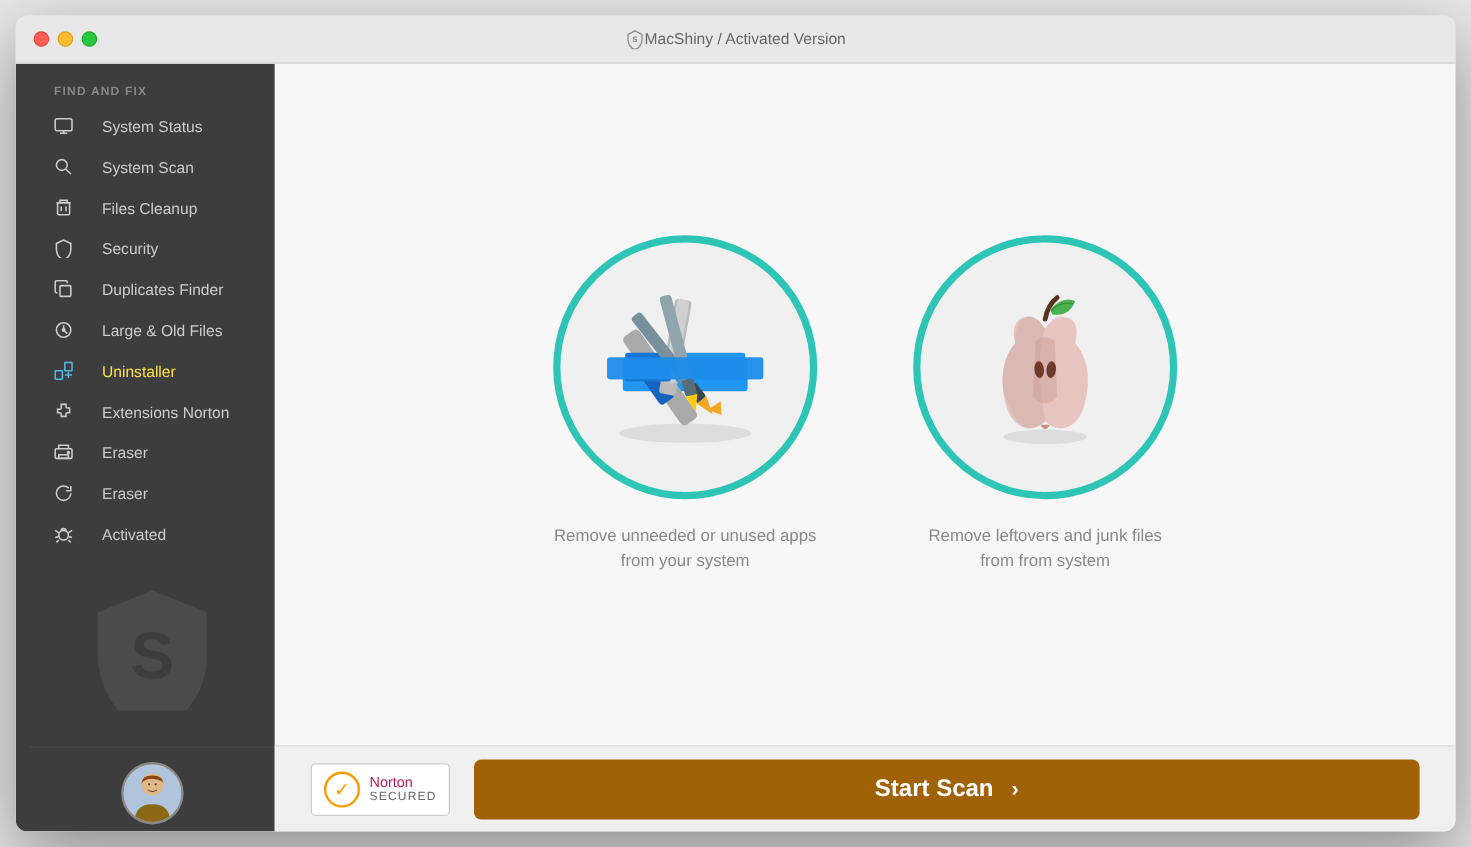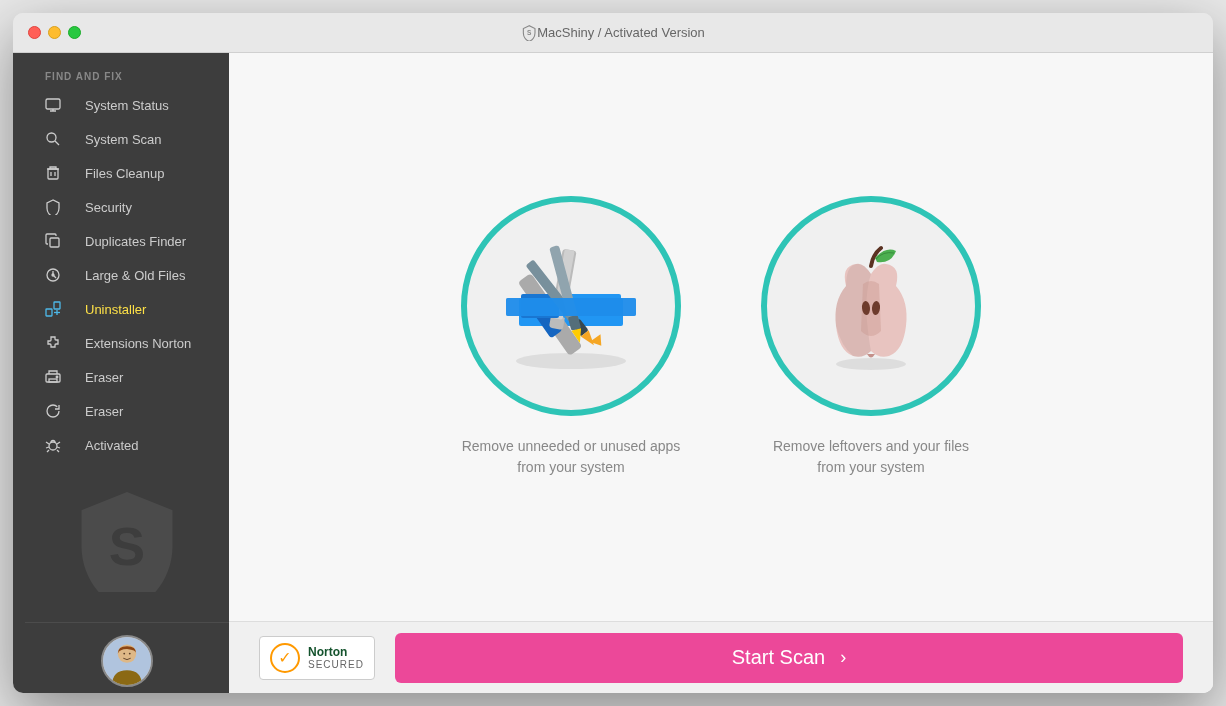--- a/index.html
+++ b/index.html
@@ -212,38 +212,38 @@
       justify-content: center;
       color: #f90;
       font-size: 16px;
     }
     .norton-text {
       display: flex;
       flex-direction: column;
     }
     .norton-brand {
       font-size: 12px;
-      font-weight: 700;
-      color: #14532d;
+      font-weight: 400;
+      color: #be185d;
     }
     .norton-secured {
       font-size: 10px;
       color: #666;
       letter-spacing: 1px;
     }
 
     .start-scan-btn {
       flex: 1;
       height: 50px;
-      background: #ec4899;
+      background: #a16207;
       border: none;
       border-radius: 6px;
       color: white;
       font-size: 20px;
-      font-weight: 400;
+      font-weight: 700;
       cursor: pointer;
       display: flex;
       align-items: center;
       justify-content: center;
       gap: 15px;
       transition: background 0.15s;
     }
 
     .btn-arrow {
       font-size: 18px;
@@ -488,21 +488,21 @@
               <ellipse cx="85" cy="82" rx="4" ry="7" fill="#6d3b2c" transform="rotate(5 85 82)"></ellipse>
 
               <path d="M80,40 Q82,28 90,22" stroke="#5a3222" stroke-width="4" fill="none" stroke-linecap="round"></path>
 
               <path d="M84,32 Q95,20 105,25 Q100,38 86,36z" fill="#4caf50"></path>
               <path d="M85,33 Q92,25 103,27" stroke="#388e3c" stroke-width="1" fill="none"></path>
 
               <path d="M76,128 Q80,135 84,128" fill="#c4908a" stroke="none"></path>
             </svg>
           </div>
-          <div class="feature-desc">Remove leftovers and your files from your system</div>
+          <div class="feature-desc">Remove leftovers and junk files from from system</div>
         </div>
 
       </div>
 
       <div class="bottom-bar">
         <div class="norton-badge">
           <div class="norton-checkmark">✓</div>
           <div class="norton-text">
             <span class="norton-brand">Norton</span>
             <span class="norton-secured">SECURED</span>

